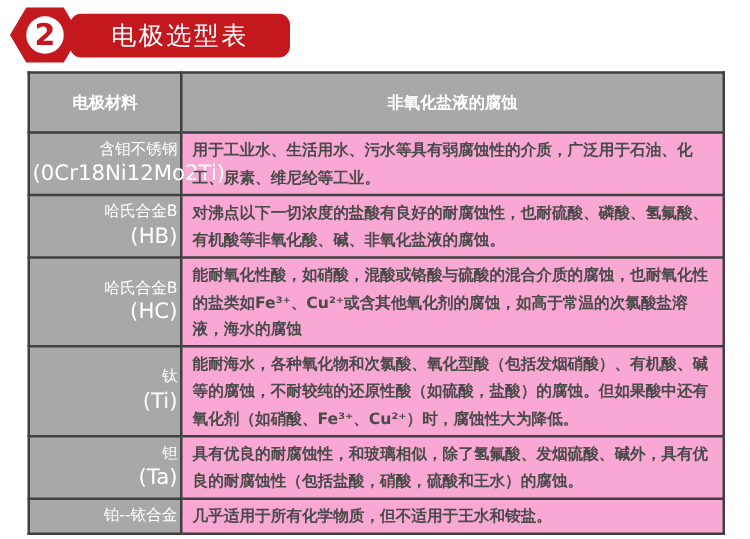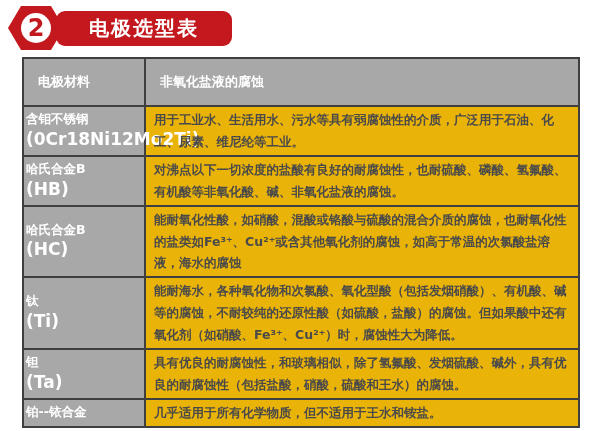--- a/index.html
+++ b/index.html
@@ -18,21 +18,21 @@
     position: absolute;
     left: 56px; top: 11px;
     width: 176px; height: 35px;
     background: #c2181e;
     border-radius: 9px;
     display: flex; align-items: center; justify-content: center;
   }
   .banner-title {
     color: #ffffff;
     font-size: 20px;
-    font-weight: bold;
+    font-weight: normal;
     letter-spacing: 2px;
   }
   .hex-badge {
     position: absolute;
     left: 7px; top: 5px;
     width: 58px; height: 46px;
   }
   
   .etable {
     position: absolute;
@@ -42,37 +42,37 @@
     table-layout: fixed;
   }
   .etable td, .etable th {
     border: 2px solid #3f3f3f;
     vertical-align: middle;
   }
   .col-material { width: 122px; }
   .cell-gray {
     background: #a8a8a8;
     color: #ffffff;
-    text-align: left;
-    font-weight: bold;
+    text-align: right;
+    font-weight: normal;
     font-size: 12.5px;
     line-height: 1.35;
     padding: 4px 2px;
   }
   .cell-head {
     background: #a8a8a8;
     color: #ffffff;
-    text-align: left;
+    text-align: center;
     font-weight: bold;
     font-size: 13px;
     height: 39px;
     padding: 14px;
   }
   .cell-desc {
-    background: #eab308;
+    background: #f9a8d4;
     color: #4a4a4a;
     font-size: 12.5px;
     font-weight: bold;
     line-height: 1.75;
     padding: 2px 8px;
     text-align: left;
   }
   .mat-code { font-size: 17px; }
 </style>
 </head>

